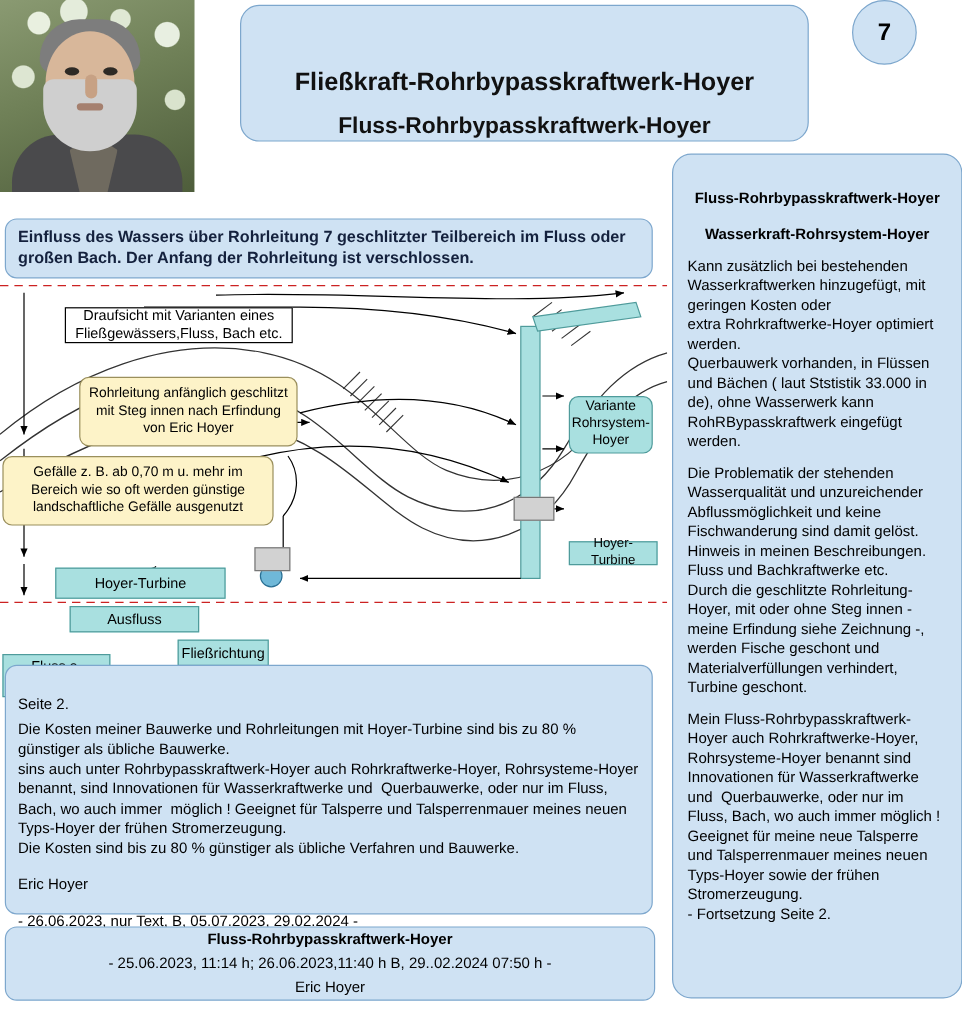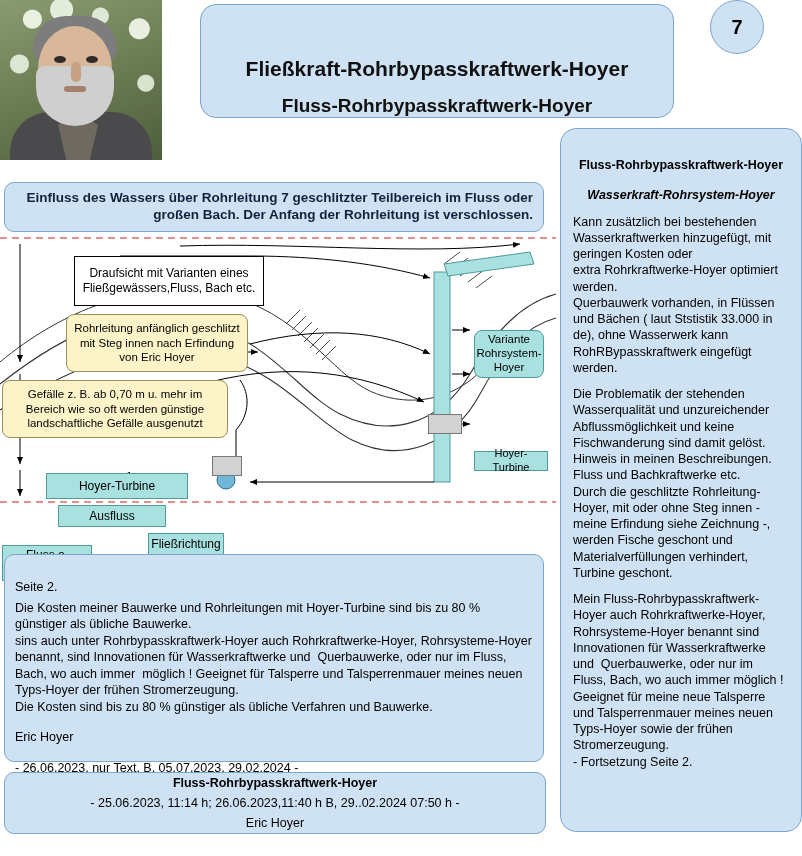--- a/index.html
+++ b/index.html
@@ -38,26 +38,26 @@
   #title-box .t2{font-size:19px;font-weight:bold;color:#111;}
 
   
   #page-num{left:710px;top:0px;width:52px;height:52px;border-radius:50%;background:#cfe2f3;border:1px solid #7da7cd;
      display:flex;align-items:center;justify-content:center;font-size:20px;font-weight:bold;}
 
   
   #right-box{left:560px;top:128px;width:242px;height:704px;background:#cfe2f3;border:1px solid #7da7cd;border-radius:16px;
      padding:10px 12px;box-sizing:border-box;font-size:12.5px;line-height:1.30;}
   #right-box .rh{text-align:center;font-weight:bold;margin:18px 0 0 0;}
-  #right-box .rh2{text-align:center;font-weight:bold;margin:14px 0 10px 0;font-style:italic;}
+  #right-box .rh2{text-align:center;font-weight:bold;margin:14px 0 10px 0;}
   #right-box p{margin:0 0 0 0;white-space:pre-wrap;}
 
   
   #banner{left:4px;top:182px;width:540px;height:50px;background:#cfe2f3;border:1px solid #7da7cd;border-radius:10px;
-     display:flex;align-items:center;justify-content:center;text-align:right;padding:0 10px;box-sizing:border-box;
+     display:flex;align-items:center;justify-content:center;text-align:left;padding:0 10px;box-sizing:border-box;
      font-size:13.5px;font-weight:bold;color:#14213d;line-height:1.25;}
 
   
   #diagram{left:0;top:234px;width:556px;height:312px;}
   #diagram svg{position:absolute;left:0;top:0;}
 
   .dbox{position:absolute;box-sizing:border-box;text-align:center;}
   .white-box{background:#ffffff;border:1px solid #000;font-size:12px;line-height:1.25;
      display:flex;align-items:center;justify-content:center;padding:2px 4px;}
   .yellow-box{background:#fdf3c8;border:1px solid #9a8f5c;border-radius:8px;font-size:11.5px;line-height:1.3;
@@ -169,21 +169,21 @@
     <path d="M236,196 C250,180 250,160 240,146" fill="none" stroke="#000" stroke-width="1"></path>
     <line x1="236" y1="232" x2="236" y2="196" stroke="#000" stroke-width="1"></line>
     <line x1="150" y1="272" x2="110" y2="286" stroke="#000" stroke-width="1" marker-end="url(#ah)"></line>
     <line x1="100" y1="264" x2="130" y2="238" stroke="#000" stroke-width="1" marker-end="url(#ah)"></line>
     <line x1="96" y1="284" x2="60" y2="284" stroke="#000" stroke-width="1" marker-end="url(#ah)"></line>
     <line x1="434" y1="248" x2="250" y2="248" stroke="#000" stroke-width="1" marker-end="url(#ah)"></line>
 
     <circle cx="226" cy="246" r="9" fill="#6fb8d8" stroke="#2a6f93"></circle>
   </svg>
 
-  <div class="dbox white-box" style="left:74px;top:22px;width:190px;height:50px;">Draufsicht mit Varianten eines Fließgewässers,Fluss, Bach etc.</div>
+  <div class="dbox white-box" style="left:54px;top:22px;width:190px;height:30px;">Draufsicht mit Varianten eines Fließgewässers,Fluss, Bach etc.</div>
 
   <div class="dbox yellow-box" style="left:66px;top:80px;width:182px;height:58px;">Rohrleitung anfänglich geschlitzt mit Steg innen nach Erfindung von Eric Hoyer</div>
 
   <div class="dbox yellow-box" style="left:2px;top:146px;width:226px;height:58px;">Gefälle  z. B.  ab 0,70 m u. mehr im Bereich wie so oft werden günstige landschaftliche Gefälle ausgenutzt</div>
 
   <div class="dbox cyan-box" style="left:46px;top:202px;width:142px;height:26px;">Hoyer-Turbine</div>
 
   <div class="dbox cyan-box" style="left:58px;top:234px;width:108px;height:22px;">Ausfluss</div>
 
   <div class="dbox cyan-box" style="left:2px;top:274px;width:90px;height:36px;">Fluss o. großer Bach</div>

